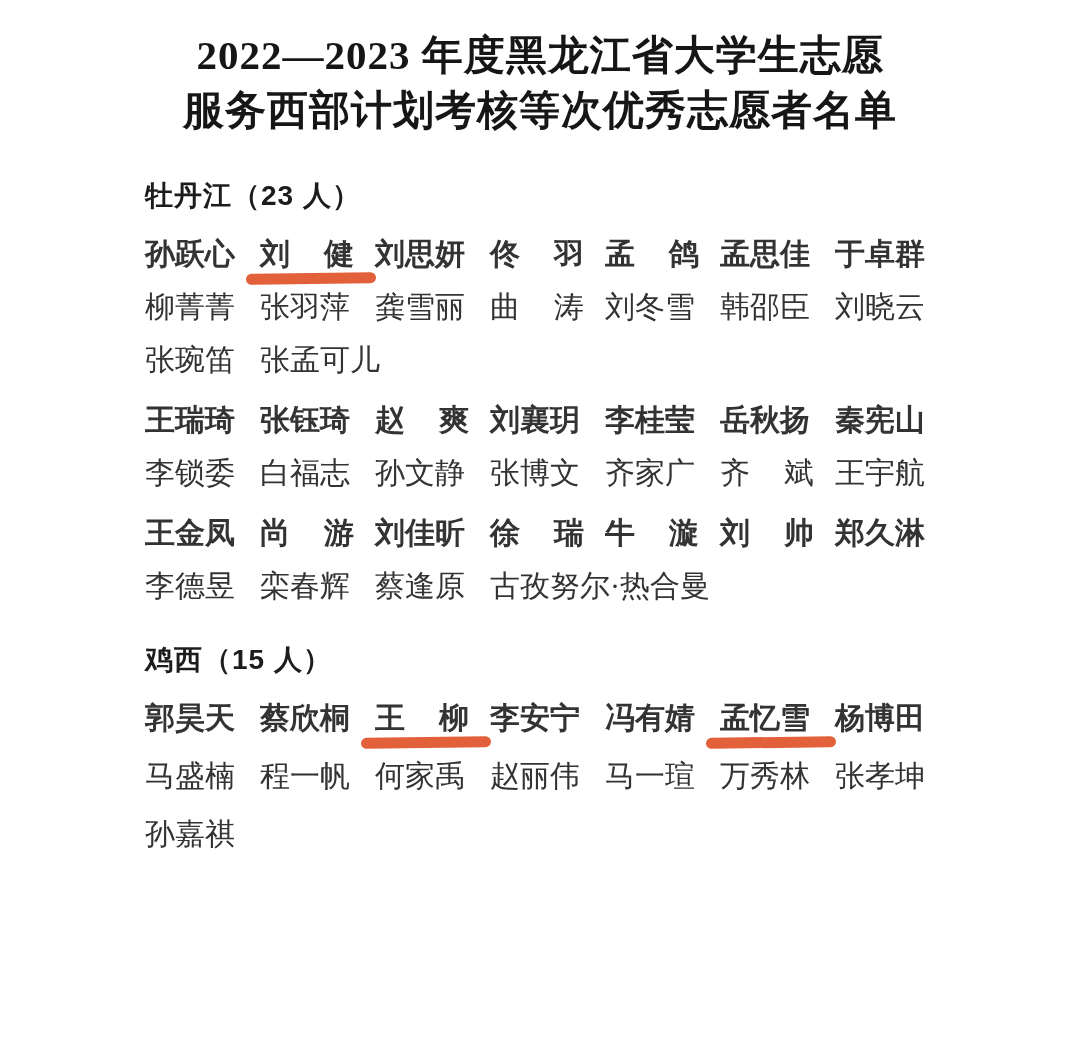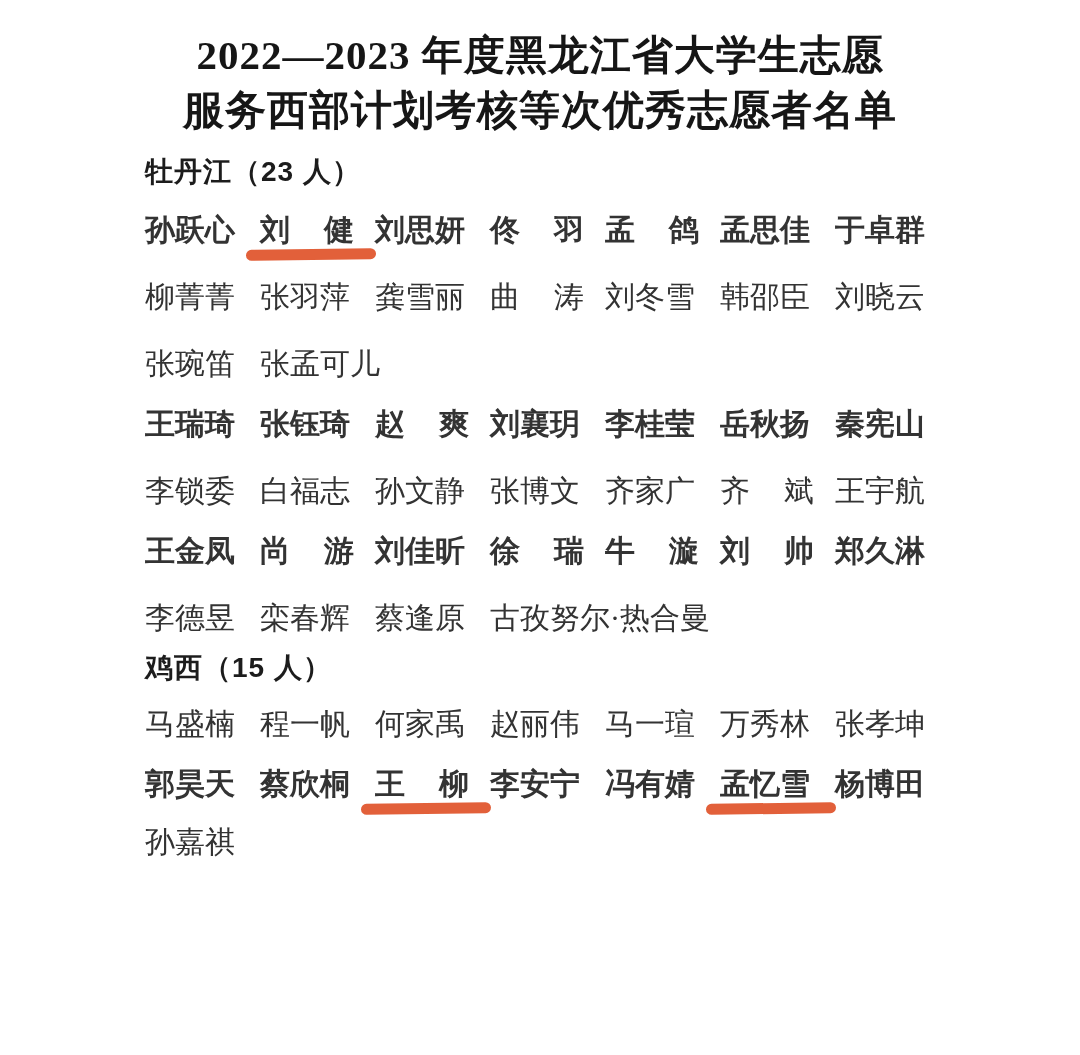--- a/index.html
+++ b/index.html
@@ -28,30 +28,30 @@
     font-weight: bold;
     letter-spacing: 1px;
     white-space: nowrap;
   }
   .section-heading {
     font-family: "Liberation Sans", "DejaVu Sans", sans-serif;
     font-weight: bold;
     font-size: 28px;
     line-height: 28px;
     color: #1c1c1c;
-    margin-top: 20px;
+    margin-top: 44px;
     letter-spacing: 1px;
     white-space: nowrap;
   }
   .name-row {
     display: flex;
     gap: 21px;
     font-size: 30px;
     line-height: 32px;
-    margin-top: 35px;
+    margin-top: 21px;
     color: #333333;
   }
   .name-row.first {
     margin-top: 28px;
     font-weight: bold;
   }
   .section.last .name-row { margin-top: 26px; }
   .section.last .name-row.first { margin-top: 28px; }
   .name {
     flex: none;
@@ -174,40 +174,40 @@
         </div>
         <div class="name-row">
           <span class="name">李德昱</span>
           <span class="name">栾春辉</span>
           <span class="name">蔡逢原</span>
           <span class="name wide">古孜努尔·热合曼</span>
         </div>
       </section>
       <section class="section last">
         <div class="section-heading">鸡西（15 人）</div>
+        <div class="name-row first">
+          <span class="name">郭昊天</span>
+          <span class="name">蔡欣桐</span>
+          <span class="name">
+            <span>王</span>
+            <span>柳</span>
+            <span class="marker"></span>
+          </span>
+          <span class="name">李安宁</span>
+          <span class="name">冯有婧</span>
+          <span class="name">孟忆雪<span class="marker"></span></span>
+          <span class="name">杨博田</span>
+        </div>
         <div class="name-row">
           <span class="name">马盛楠</span>
           <span class="name">程一帆</span>
           <span class="name">何家禹</span>
           <span class="name">赵丽伟</span>
           <span class="name">马一瑄</span>
           <span class="name">万秀林</span>
           <span class="name">张孝坤</span>
         </div>
-        <div class="name-row first">
-          <span class="name">郭昊天</span>
-          <span class="name">蔡欣桐</span>
-          <span class="name">
-            <span>王</span>
-            <span>柳</span>
-            <span class="marker"></span>
-          </span>
-          <span class="name">李安宁</span>
-          <span class="name">冯有婧</span>
-          <span class="name">孟忆雪<span class="marker"></span></span>
-          <span class="name">杨博田</span>
-        </div>
         <div class="name-row">
           <span class="name">孙嘉祺</span>
         </div>
       </section>
     </main>
 </div>
 
 </body></html>

